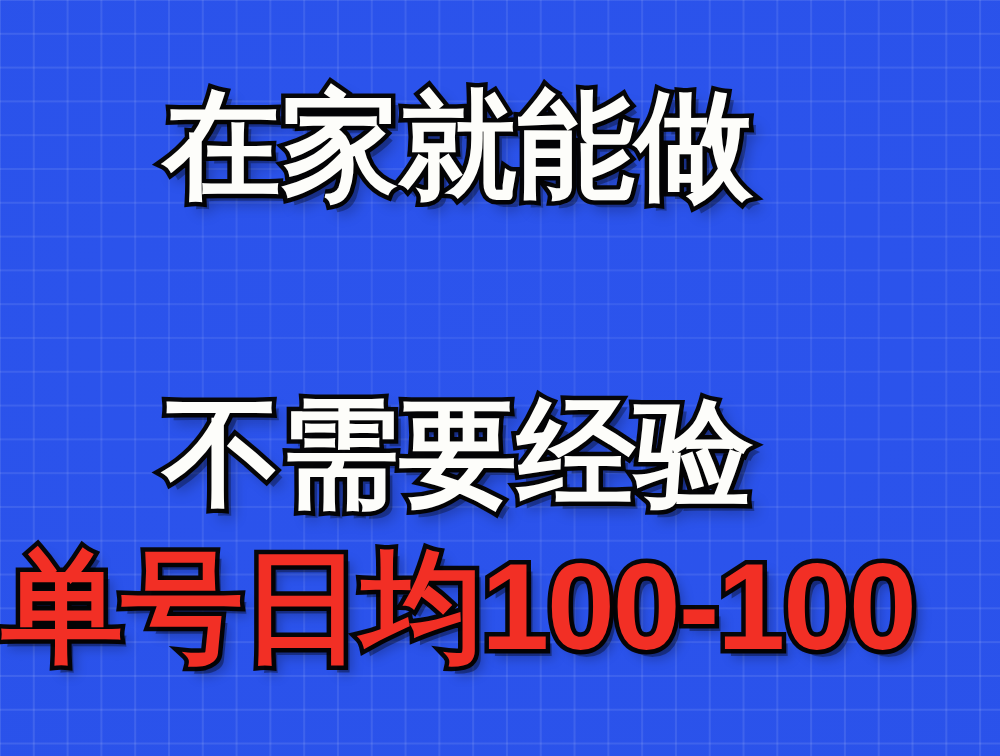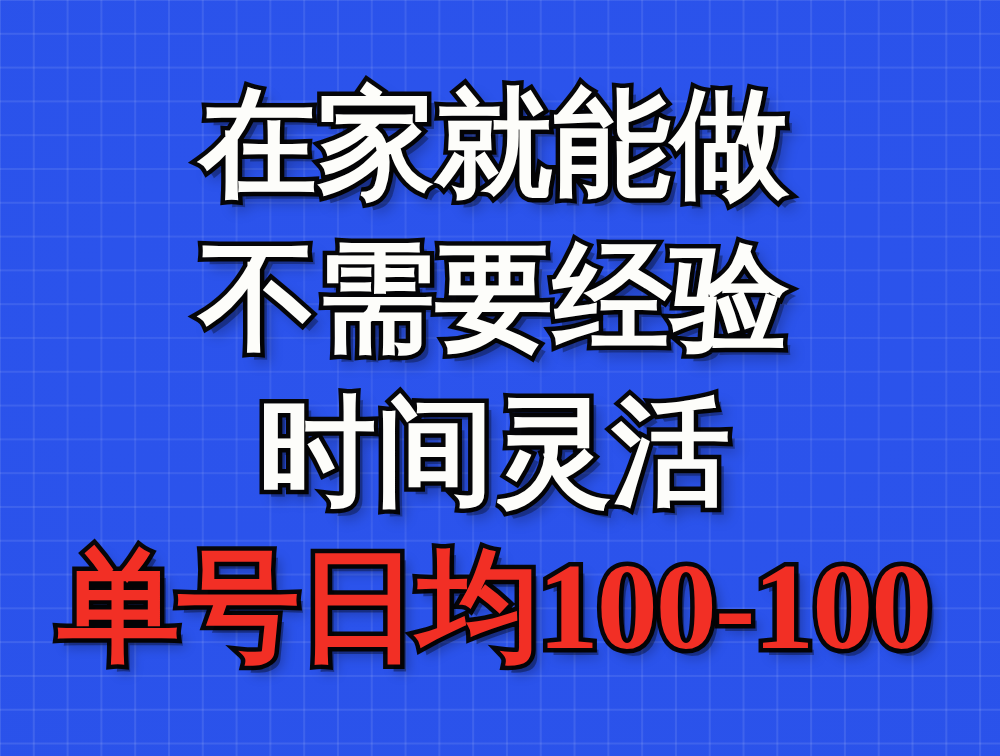--- a/index.html
+++ b/index.html
@@ -48,24 +48,23 @@
     width: 1000px;
     height: 756px;
   }
 
   .hl-line {
     position: absolute;
     left: 0;
     width: 916px;
     text-align: center;
     white-space: nowrap;
-    font-family: Liberation Serif, serif;
+    font-family: Liberation Sans, sans-serif;
     font-weight: 700;
     line-height: 1;
-    padding-left: 36px;
   }
 
   
   .hl-white {
     color: #fdfdfa;
     -webkit-text-stroke: 9px #07070a;
     paint-order: stroke fill;
     text-shadow:
       7px 7px 0 rgba(0,0,0,0.30),
       9px 10px 14px rgba(0,0,0,0.28);
@@ -107,21 +106,20 @@
 
 <div id="poster">
 
   <div id="grid-background"></div>
   <div id="grid-vignette"></div>
 
   <div id="headline-block">
 
     <div id="line-1" class="hl-line hl-white">在家就能做</div>
 
-    <div id="line-2" class="hl-line hl-white">不需要经验</div>
 
-    <div id="line-3" class="hl-line hl-white">时间灵活</div>
+    <div id="line-3" class="hl-line hl-white">不需要经验</div>
 
     <div id="line-4" class="hl-line hl-red">单号日均100-100</div>
 
   </div>
 
 </div>
 
 </body></html>

